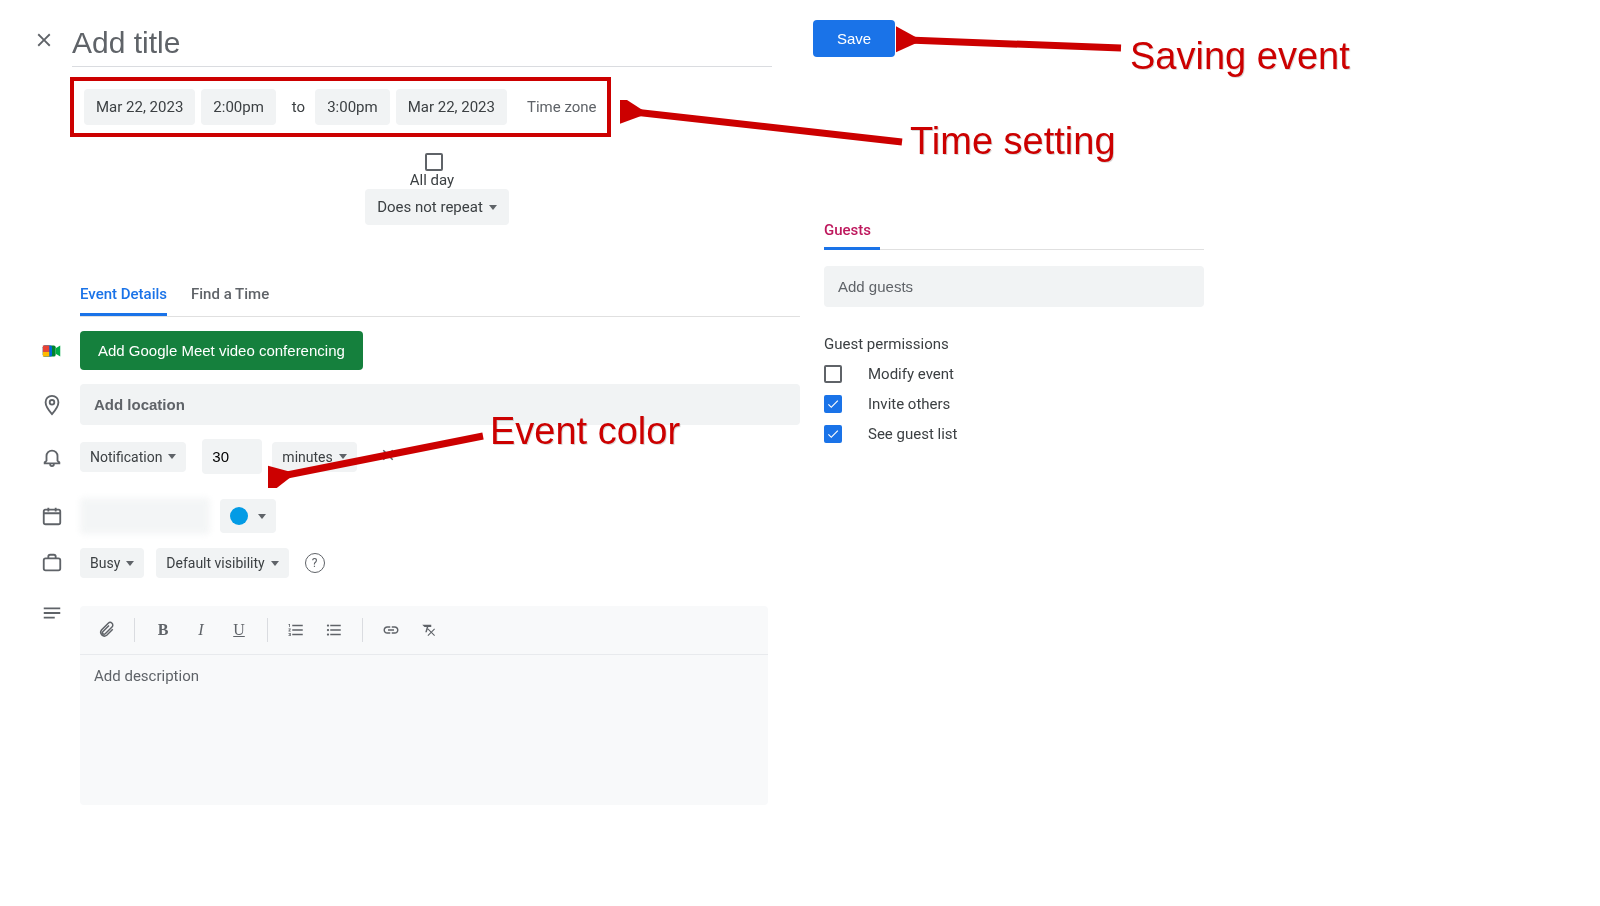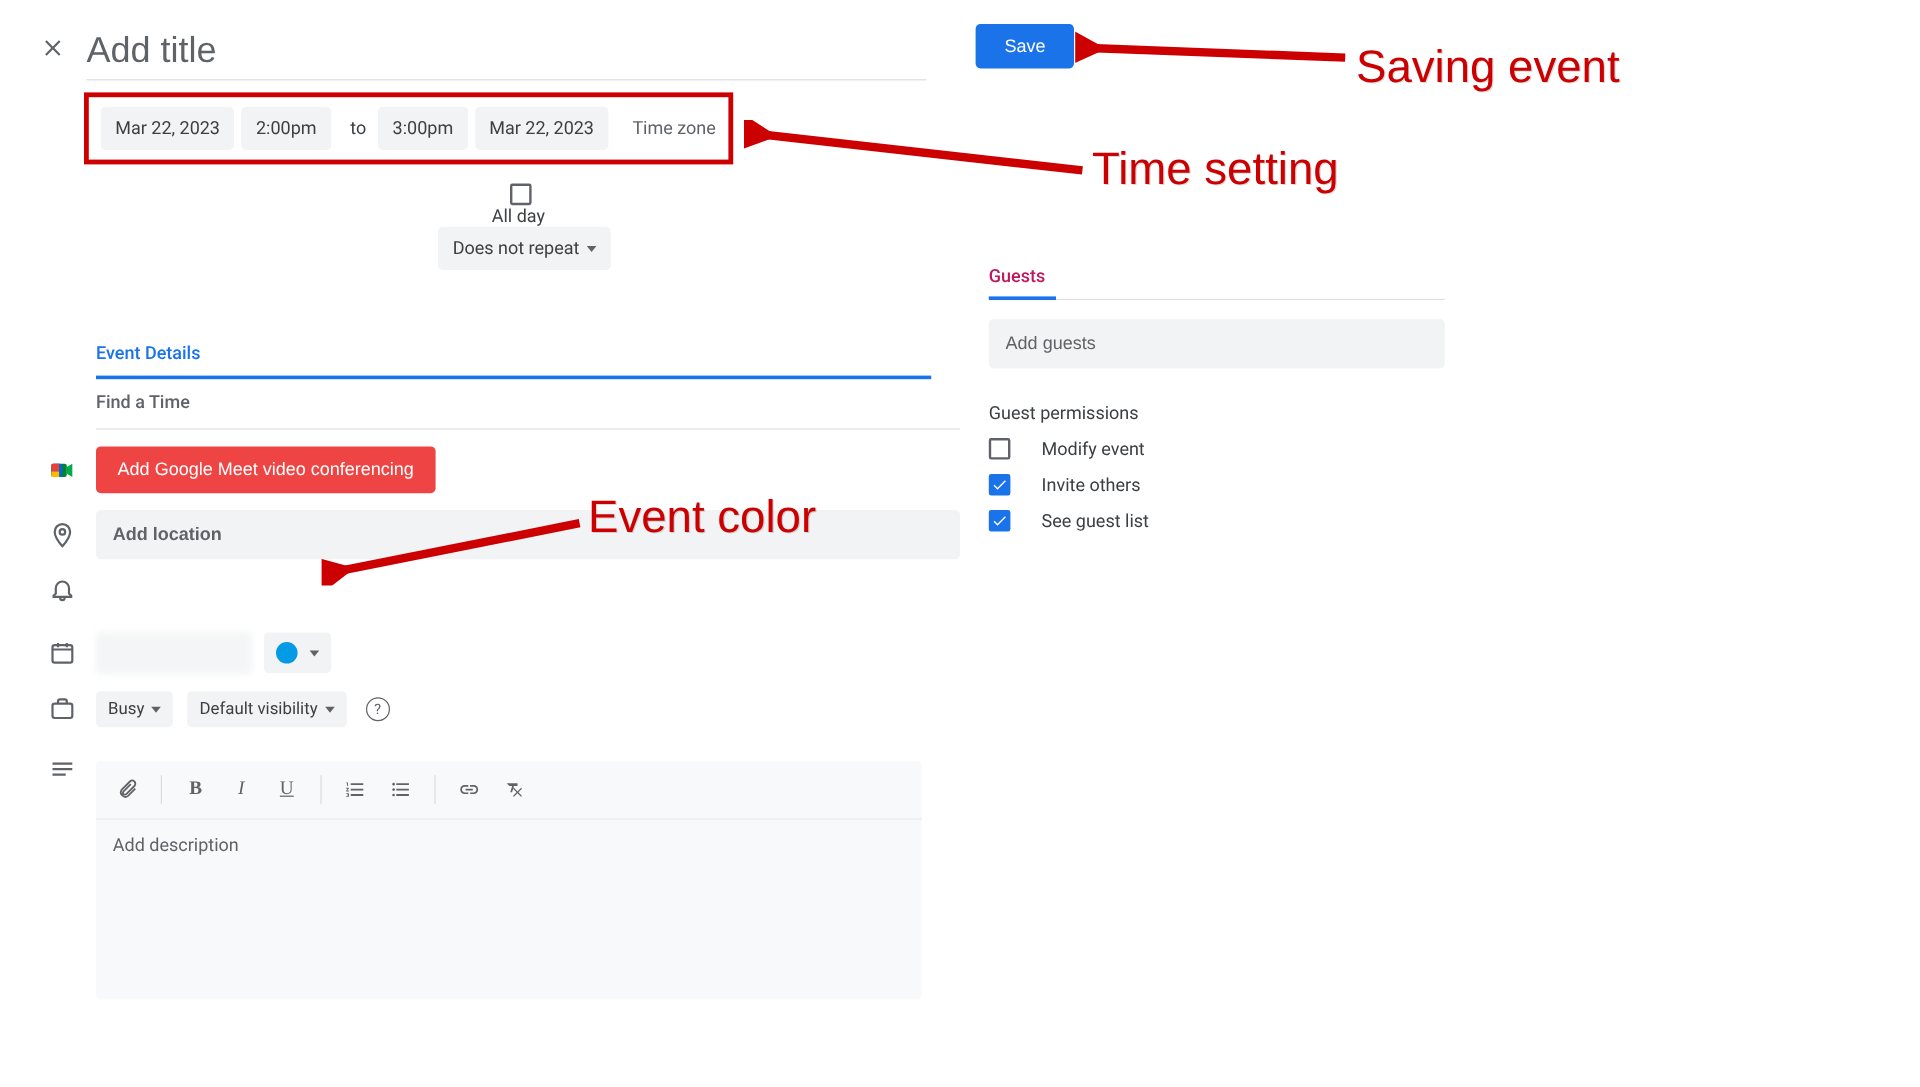--- a/index.html
+++ b/index.html
@@ -92,33 +92,33 @@
   .allday-row { display: flex; align-items: center; margin-top: 16px; margin-left: 0px; flex-direction: column; }
   .checkbox {
     width: 18px; height: 18px; border: 2px solid #5f6368; border-radius: 2px;
     margin-right: 12px; display: inline-flex; align-items: center; justify-content: center;
     cursor: pointer;
   }
   .checkbox.checked { background: #1a73e8; border-color: #1a73e8; }
   .checkbox.checked svg { display: block; }
   .checkbox svg { display: none; }
   .allday-label { font-size: 15px; margin-right: 16px; }
-  .tabs { display: flex; margin-top: 50px; border-bottom: 1px solid #e0e0e0; flex-direction: column; }
+  .tabs { display: flex; margin-top: 50px; border-bottom: 1px solid #e0e0e0; }
   .tab {
     padding: 10px 0; margin-right: 24px; font-size: 15px; font-weight: 500;
     color: #5f6368; cursor: pointer; border-bottom: 3px solid transparent;
   }
   .tab.active { color: #1a73e8; border-bottom-color: #1a73e8; }
   .row { display: flex; align-items: center; margin-top: 14px; }
   .icon-cell {
     width: 56px; display: flex; align-items: center; justify-content: center;
     color: #5f6368; flex-shrink: 0;
   }
   .meet-btn {
-    background: #ef4444; color: #fff; border: none; border-radius: 4px;
+    background: #15803d; color: #fff; border: none; border-radius: 4px;
     padding: 11px 18px; font-size: 15px; font-weight: 500; cursor: pointer;
   }
   .text-input {
     background: #f1f3f4; border: none; border-radius: 4px;
     padding: 12px 14px; font-size: 15px; width: 100%; outline: none;
     color: #3c4043;
   }
   .text-input::placeholder { color: #5f6368; }
   .notif-row { display: flex; align-items: center; gap: 10px; }
   .num-input {
@@ -239,20 +239,36 @@
           </svg>
       </div>
       <input class="text-input" style="width: 772px; font-weight: bold;" placeholder="Add location">
     </div>
 
     <div class="row" style="margin-left:-56px;">
       <div class="icon-cell">
         <svg width="22" height="22" viewBox="0 0 24 24" fill="none" stroke="#5f6368" stroke-width="2">
             <path d="M18 16v-5a6 6 0 10-12 0v5l-2 2v1h16v-1l-2-2zM10 20a2 2 0 004 0"></path>
           </svg>
+      </div>
+      <div class="notif-row">
+        <span class="chip small">
+          <span>Notification</span>
+          <span class="caret"></span>
+        </span>
+        <input class="num-input" value="30" style="">
+        <span class="chip small">
+          <span>minutes</span>
+          <span class="caret"></span>
+        </span>
+        <span class="x-btn">
+          <svg width="18" height="18" viewBox="0 0 24 24">
+              <path fill="currentColor" d="M19 6.41L17.59 5 12 10.59 6.41 5 5 6.41 10.59 12 5 17.59 6.41 19 12 13.41 17.59 19 19 17.59 13.41 12z"></path>
+            </svg>
+        </span>
       </div>
     </div>
 
 
     <div class="row" style="margin-left:-56px; margin-top:24px;">
       <div class="icon-cell">
         <svg width="22" height="22" viewBox="0 0 24 24" fill="none" stroke="#5f6368" stroke-width="2">
             <rect x="3" y="5" width="18" height="16" rx="2"></rect>
             <path d="M3 9h18M8 3v4M16 3v4"></path>
           </svg>

